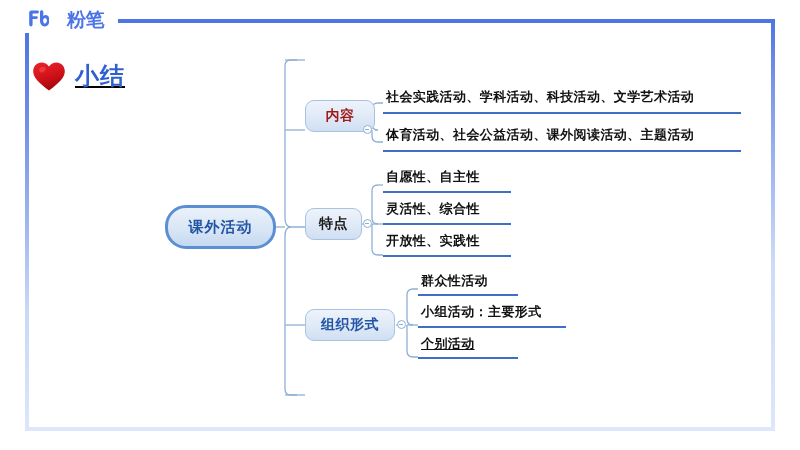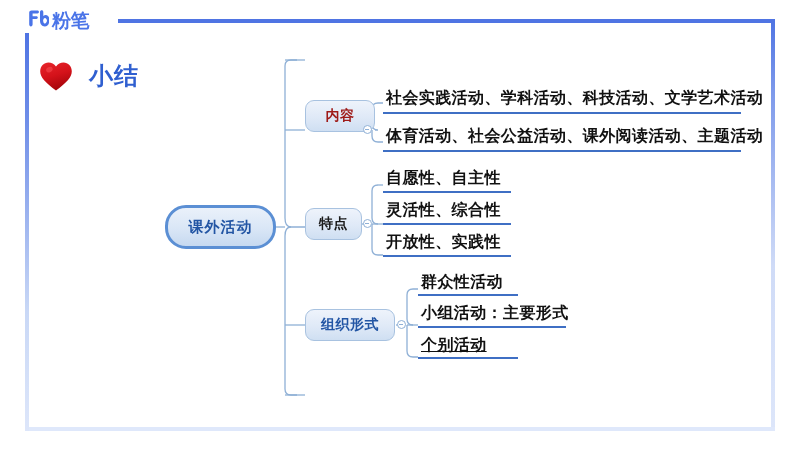--- a/index.html
+++ b/index.html
@@ -45,42 +45,42 @@
     left: 25px; top: 33px;
     width: 4px; height: 398px;
     background: linear-gradient(to bottom, #4f74e3 0%, #6f8ee8 22%, #c9d8f6 70%, #dde6fa 100%);
   }
 
   
   .logo {
     position: absolute;
     left: 27px; top: 10px;
     display: flex;
-    align-items: center;
-    gap: 3px;
+    gap: 18px;
   }
   .logo-mark {
     width: 22px; height: 20px;
     position: relative;
   }
   .logo-text {
     font-size: 19px;
     font-weight: bold;
     color: #4a74e8;
     letter-spacing: -0.5px;
     line-height: 1;
   }
 
   
   .summary {
     position: absolute;
-    left: 39px; top: 60px;
+    left: 32px; top: 60px;
     display: flex;
     align-items: center;
-    gap: 16px;
+    gap: 9px;
+    text-decoration: underline;
   }
   .heart-icon {
     width: 34px;
     height: 32px;
     display: block;
   }
   .summary-label {
     font-size: 24px;
     font-weight: bold;
     color: #2f5fd0;
@@ -121,21 +121,21 @@
   }
   .node.branch.accent-red { color: #9e1a18; }
   .node.branch.accent-blue { color: #2255a4; }
 
   
   .leaf {
     position: absolute;
     box-sizing: border-box;
     display: flex;
     align-items: flex-end;
-    font-size: 16px;
+    font-size: 13px;
     font-weight: bold;
     color: #111111;
     white-space: nowrap;
     letter-spacing: 0.4px;
   }
   .leaf-ul {
     position: absolute;
     height: 2.2px;
     background: #3f6fc4;
   }

